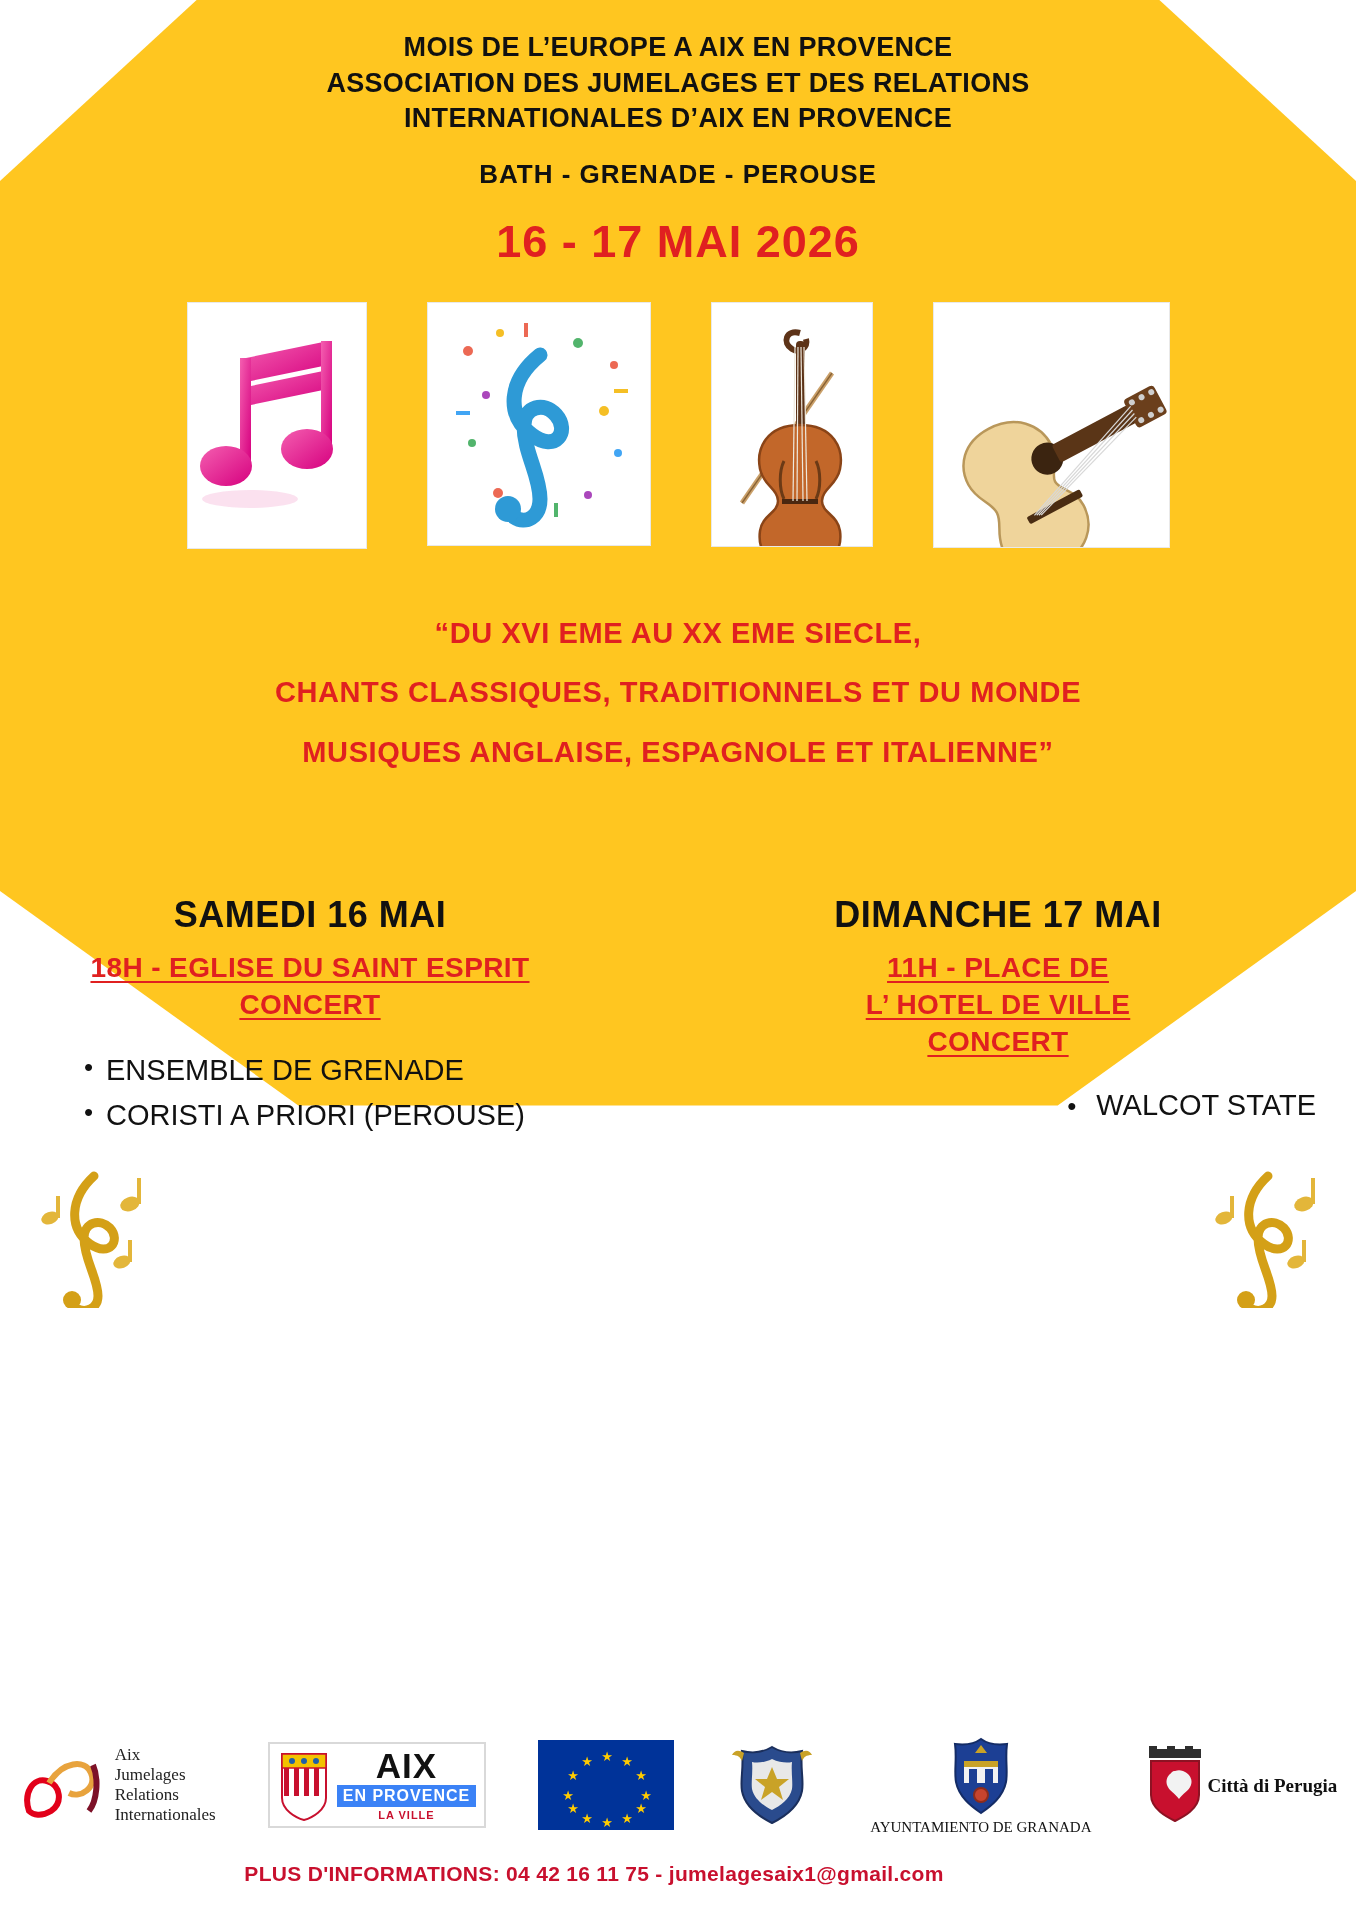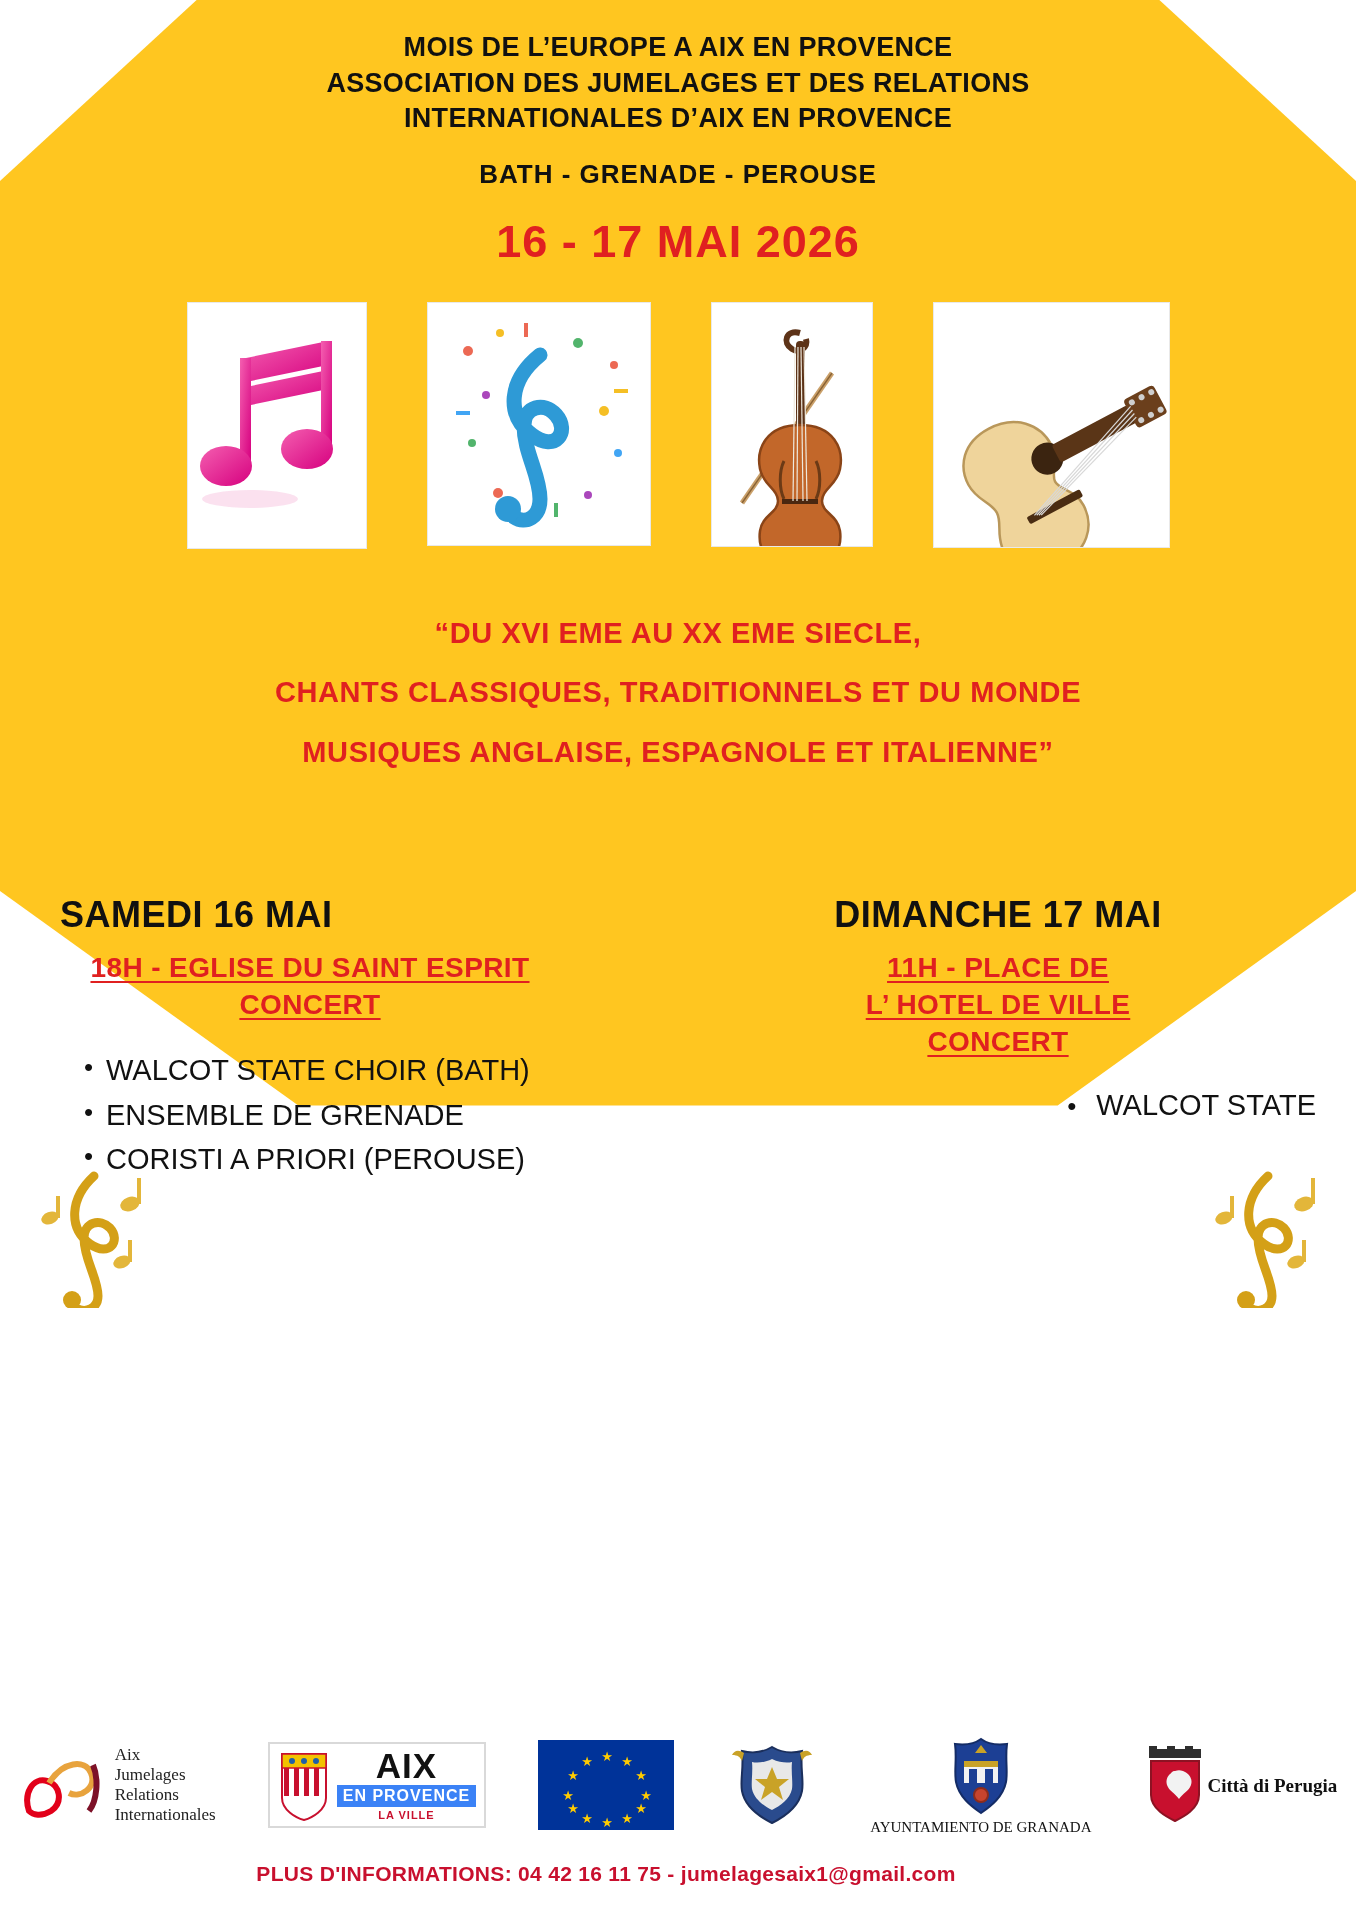--- a/index.html
+++ b/index.html
@@ -142,21 +142,21 @@
   .day-col { box-sizing: border-box; }
   #day-sat { width: 680px; padding-left: 60px; }
   #day-sun { width: 676px; padding-right: 40px; }
 
   .day-title {
     font-weight: bold;
     font-size: 36px;
     color: #111;
     letter-spacing: 0.5px;
   }
-  #day-sat .day-title { padding-right: 120px; }
+  #day-sat .day-title { text-align: center; padding-right: 120px; }
   #day-sun .day-title { text-align: center; }
 
   .day-sub {
     font-weight: bold;
     font-size: 28px;
     color: #E02020;
     text-decoration: underline;
     text-underline-offset: 4px;
     line-height: 1.32;
     margin-top: 14px;
@@ -268,21 +268,21 @@
     font-family: "Liberation Serif", serif;
     font-size: 15px;
     text-align: center;
     color: #111;
     margin-top: 2px;
   }
   #logo-perugia .crest-caption { font-size: 19px; font-weight: bold; }
 
   #footer {
     position: absolute;
-    left: 14px;
+    left: 2px;
     top: 1862px;
     width: 1184px;
     text-align: center;
     font-family: "Liberation Sans Narrow", "Liberation Sans", sans-serif;
     font-weight: bold;
     font-size: 21px;
     color: #C8102E;
     letter-spacing: 0.3px;
     z-index: 4;
   }
@@ -405,21 +405,20 @@
 
   <div id="days">
 
     <div class="day-col" id="day-sat">
       <div class="day-title">SAMEDI 16 MAI</div>
       <div class="day-sub">
         <div>18H - EGLISE DU SAINT ESPRIT</div>
         <div>CONCERT</div>
       </div>
       <ul class="perf-list">
-        <li class="perf-item">WALCOT STATE CHOIR (BATH)</li>
         <li class="perf-item">ENSEMBLE DE GRENADE</li>
         <li class="perf-item">CORISTI A PRIORI (PEROUSE)</li>
       </ul>
     </div>
 
     <div class="day-col" id="day-sun">
       <div class="day-title">DIMANCHE 17 MAI</div>
       <div class="day-sub">
         <div>11H - PLACE DE</div>
         <div>L’ HOTEL DE VILLE</div>

